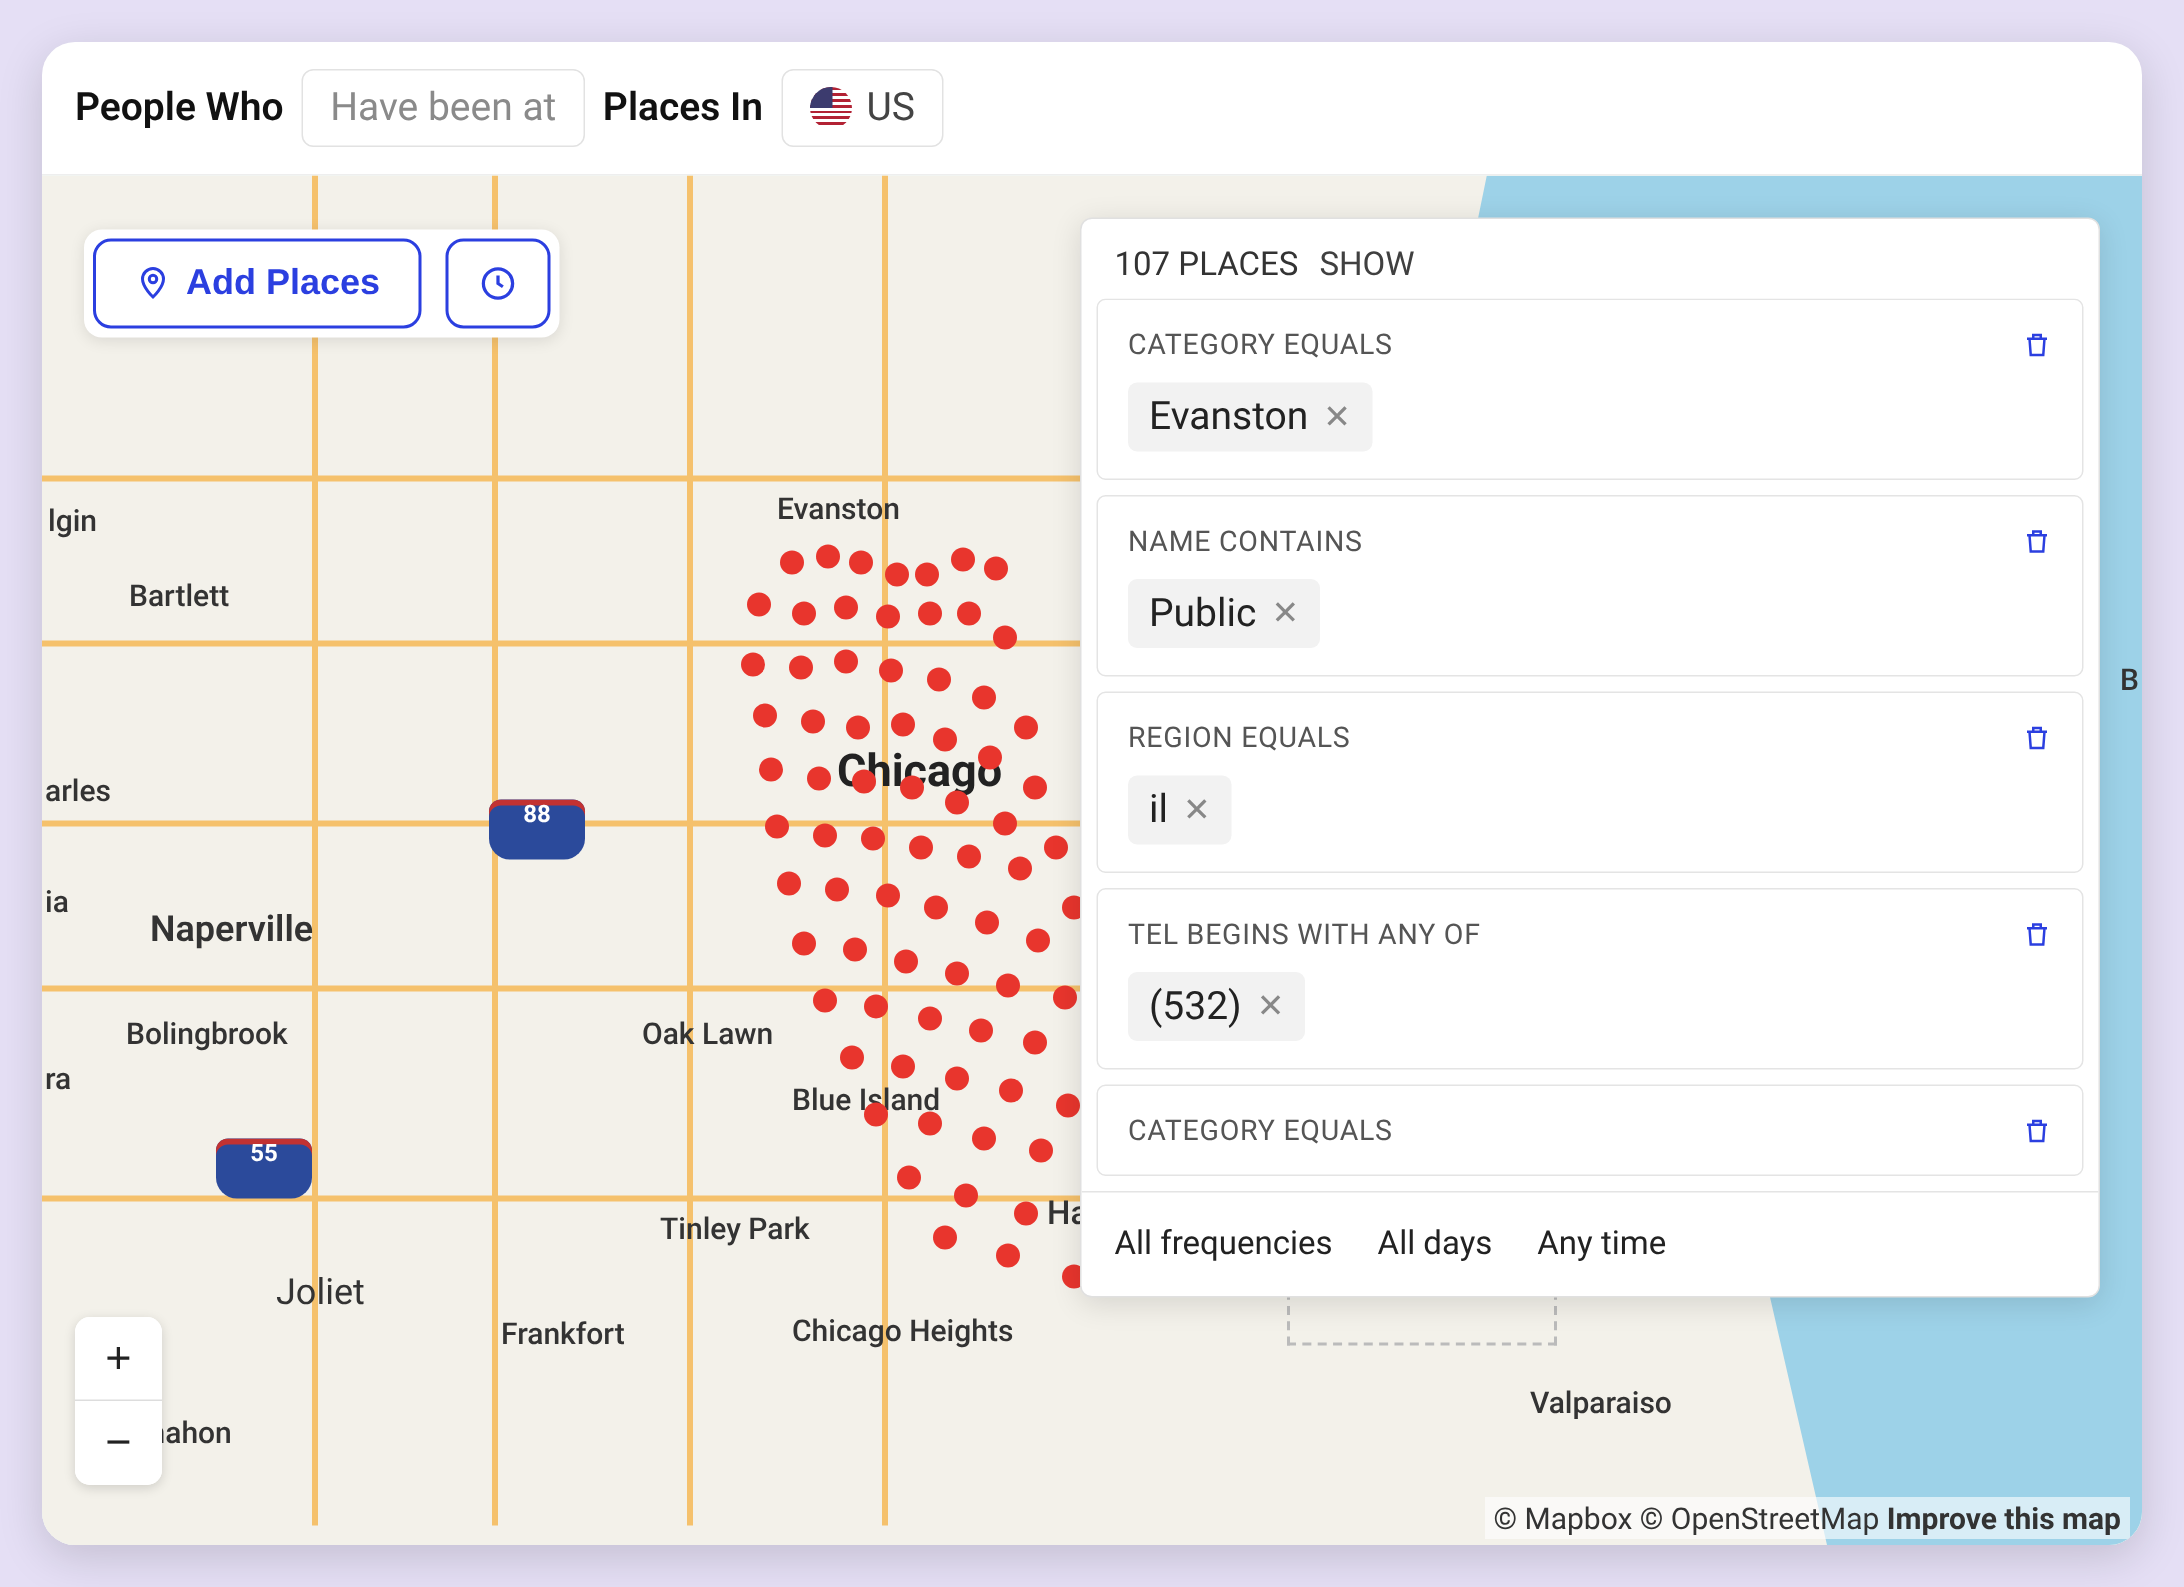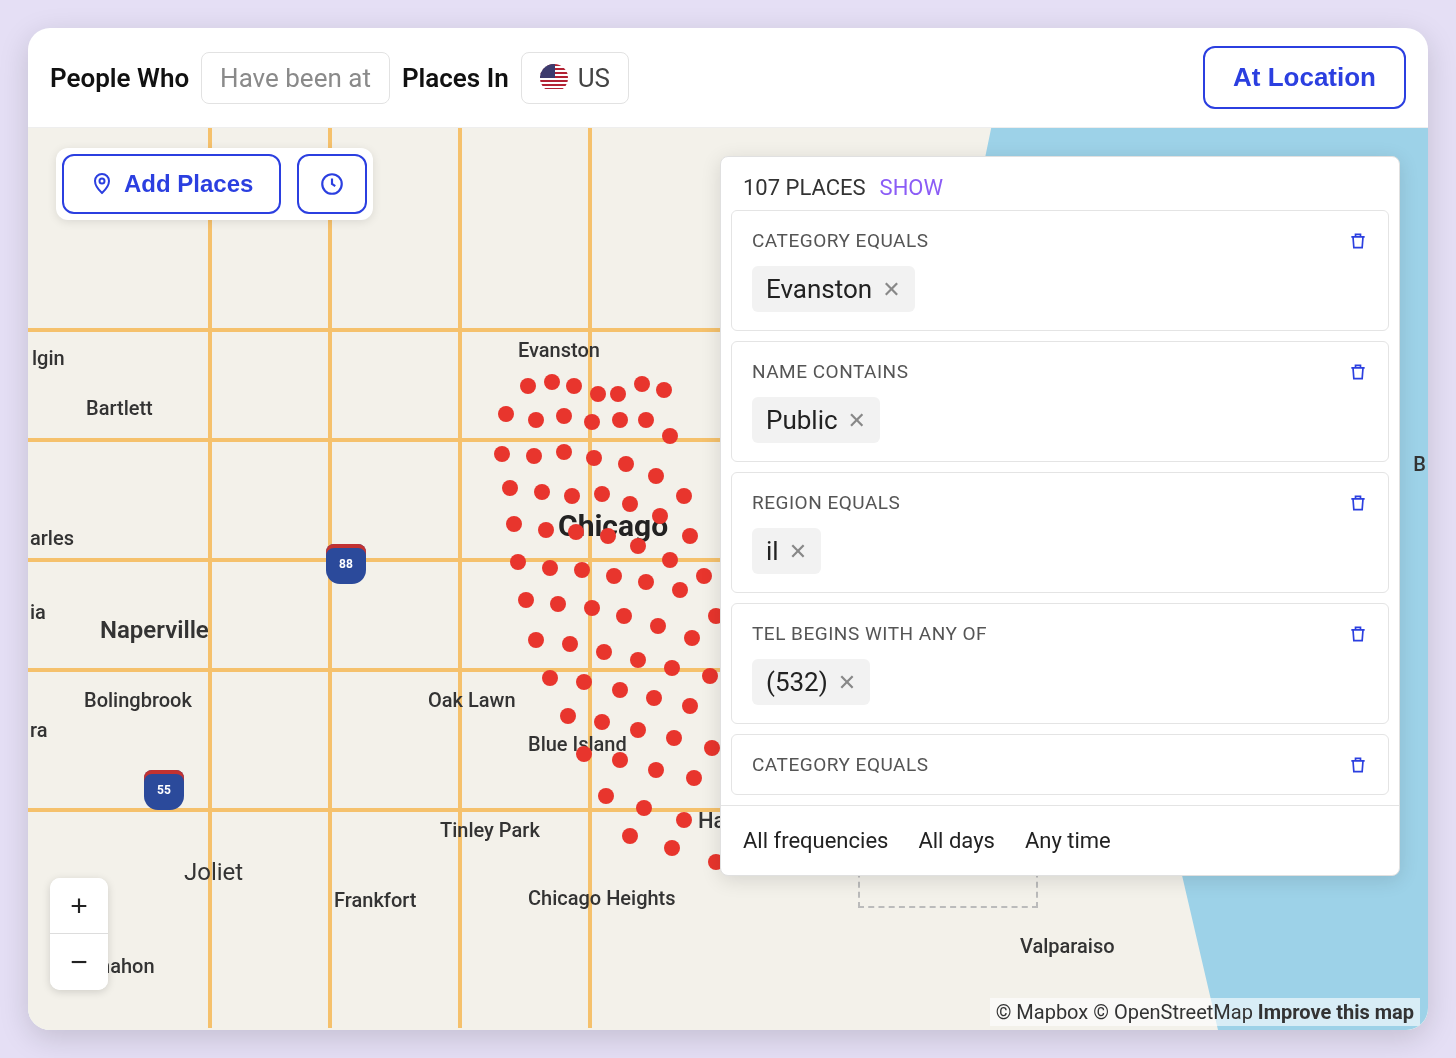--- a/index.html
+++ b/index.html
@@ -108,36 +108,36 @@
 .map-label {
   position:absolute;
   font-size:20px;
   color:#333;
   font-weight:500;
   white-space:nowrap;
 }
 .map-label.big { font-size:30px; font-weight:700; color:#222; }
 .interstate {
   position:absolute;
-  width:40px;height:40px;
+  width:64px;height:40px;
   background:#2b4a9b;
   border-radius:8px 8px 14px 14px;
-  display:flex;align-items:center;justify-content:center;
-  color:#fff;font-weight:700;font-size:12px;
+  display:flex;justify-content:center;
+  color:#fff;font-weight:700;font-size:16px;
   box-shadow: inset 0 4px 0 #c23232;
 }
 .dot {
   position:absolute;
   width:16px;height:16px;
   background:#e8352d;
   border-radius:50%;
 }
 .map-controls {
   position:absolute;
-  top:20px;
+  top:36px;
   left:28px;
   display:flex;
   gap:16px;
   background:#fff;
   padding:6px;
   border-radius:12px;
   box-shadow:0 2px 10px rgba(0,0,0,0.1);
 }
 .map-btn {
   border:2px solid #2b3fe0;
@@ -189,21 +189,21 @@
   border-radius:8px;
   box-shadow:0 4px 20px rgba(0,0,0,0.12);
   display:flex;flex-direction:column;
   overflow:hidden;
 }
 .panel-header {
   padding:18px 22px 10px 22px;
   display:flex;align-items:center;gap:14px;text-align:center;
 }
 .panel-header .count{font-size:22px;color:#333;}
-.panel-header .show-link{color:#8b5cf6;font-size:22px;cursor:pointer;}
+.panel-header .show-link{color:#404040;font-size:22px;cursor:pointer;}
 .filters {
   display:flex;flex-direction:column;
   padding:0 10px 10px 10px;
   gap:10px;
   overflow-y:auto;
 }
 .filter-card {
   border:1px solid #e4e4e4;
   border-radius:6px;
   padding:18px 20px;
@@ -248,23 +248,20 @@
     <span class="header-label">People Who</span>
     <div class="header-select">
       <span>Have been at</span>
     </div>
     <span class="header-label">Places In</span>
     <div class="header-select country-chip">
       <span class="flag"></span>
       <span>US</span>
     </div>
     <div class="header-spacer"></div>
-    <button class="at-location-btn">
-      <span>At Location</span>
-    </button>
   </div>
 
   <div class="map-area">
     <div class="land"></div>
     <div class="water"></div>
 
     <div class="road h" style="top:200px;left:0;width:700px;"></div>
     <div class="road h" style="top:310px;left:0;width:700px;"></div>
     <div class="road h" style="top:430px;left:0;width:720px;"></div>
     <div class="road h" style="top:540px;left:0;width:780px;"></div>

